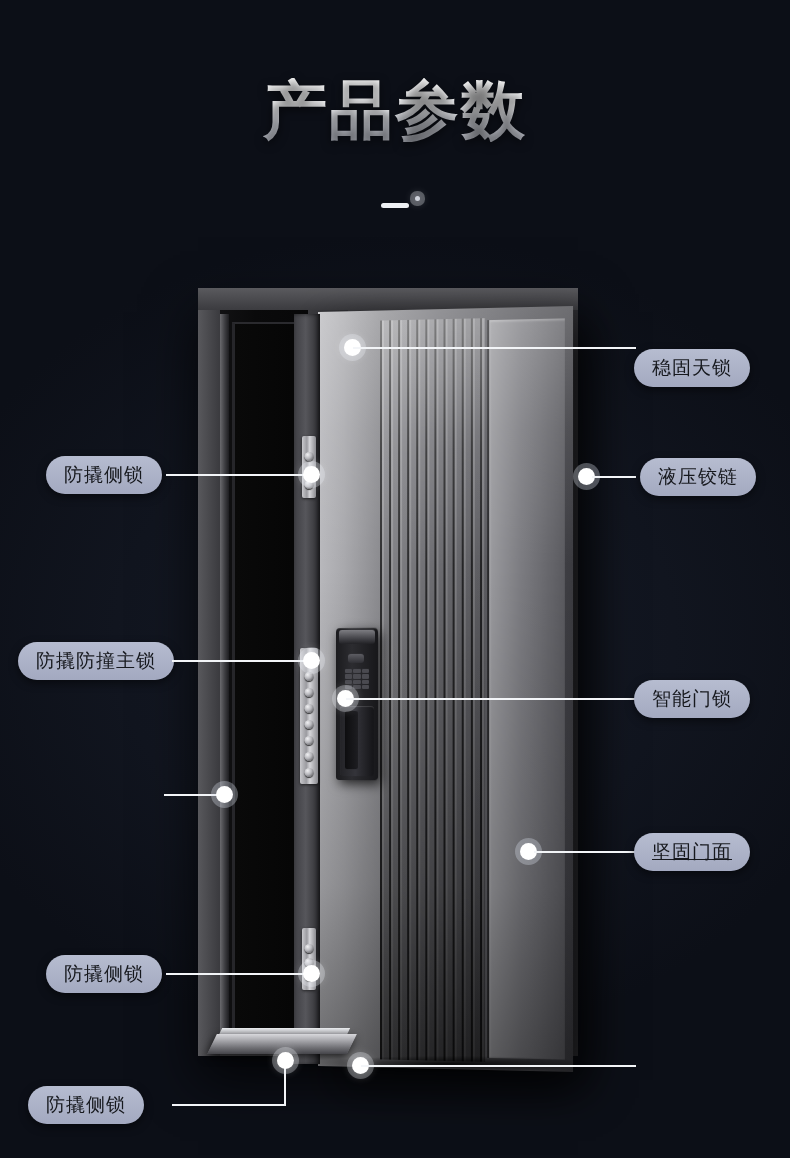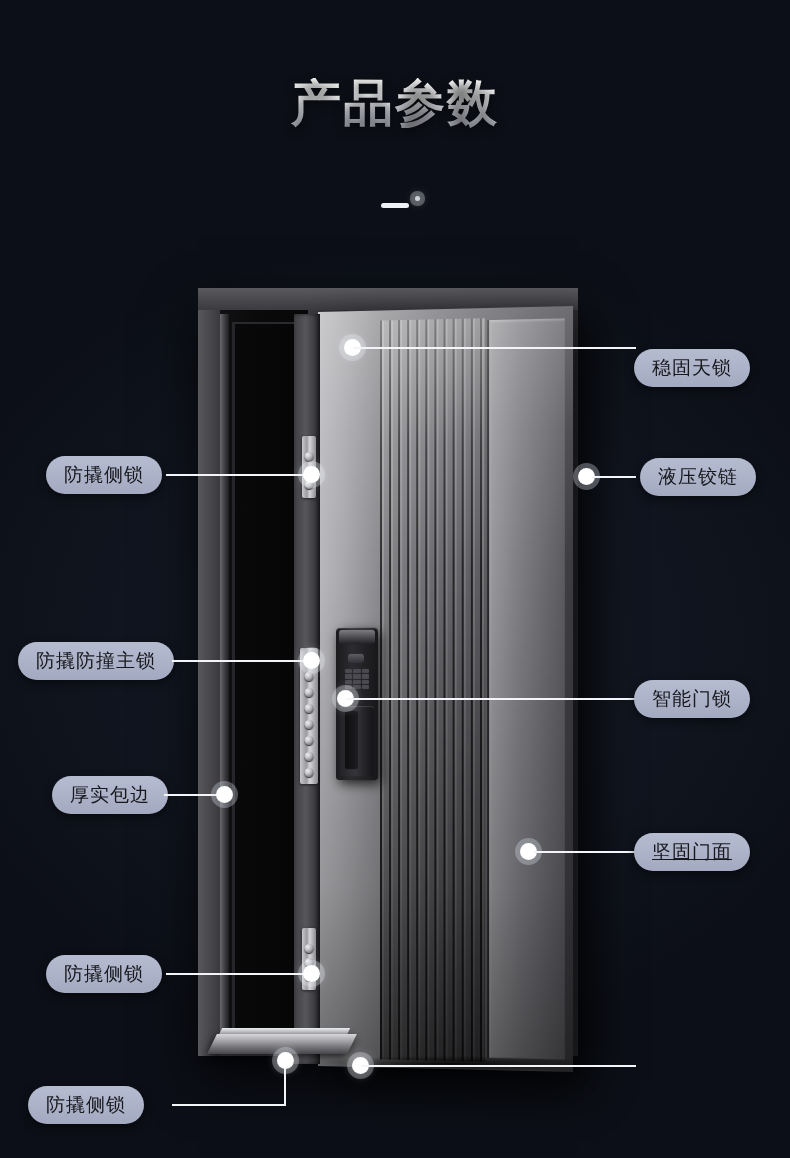--- a/index.html
+++ b/index.html
@@ -19,21 +19,21 @@
     overflow:hidden;
   }
 
   
   .title-wrap{
     position:absolute;left:0;top:78px;width:790px;
     text-align:center;
   }
   .title{
     display:inline-block;
-    font-size:50px;
+    font-size:64px;
     font-weight:bold;
     letter-spacing:2px;
     line-height:1;
     color:#f2f4f8;
     background:linear-gradient(180deg,#ffffff 0%,#fbfcfe 42%,#c9ccd4 72%,#a8abb4 100%);
     -webkit-background-clip:text;
     background-clip:text;
     -webkit-text-fill-color:transparent;
     text-shadow:0 3px 10px rgba(0,0,0,.55);
     text-align:right;
@@ -337,21 +337,20 @@
   <div class="lead" style="left:361px;top:1065px;width:275px;"></div>
 
   <div class="badge" style="left:46px;top:456px;">防撬侧锁</div>
   <div class="lead" style="left:166px;top:474px;width:146px;"></div>
   <div class="dot" style="left:303px;top:466px;"></div>
 
   <div class="badge" style="left:18px;top:642px;">防撬防撞主锁</div>
   <div class="lead" style="left:172px;top:660px;width:140px;"></div>
   <div class="dot" style="left:303px;top:652px;"></div>
 
-  <div class="badge" style="left:52px;top:776px;">厚实包边</div>
   <div class="lead" style="left:164px;top:794px;width:66px;"></div>
   <div class="dot flat" style="left:216px;top:786px;"></div>
 
   <div class="badge" style="left:46px;top:955px;">防撬侧锁</div>
   <div class="lead" style="left:166px;top:973px;width:146px;"></div>
   <div class="dot" style="left:303px;top:965px;"></div>
 
   <div class="badge" style="left:28px;top:1086px;">防撬侧锁</div>
   <div class="lead" style="left:172px;top:1104px;width:114px;"></div>
   <div class="lead-v" style="left:284px;top:1060px;height:46px;"></div>

